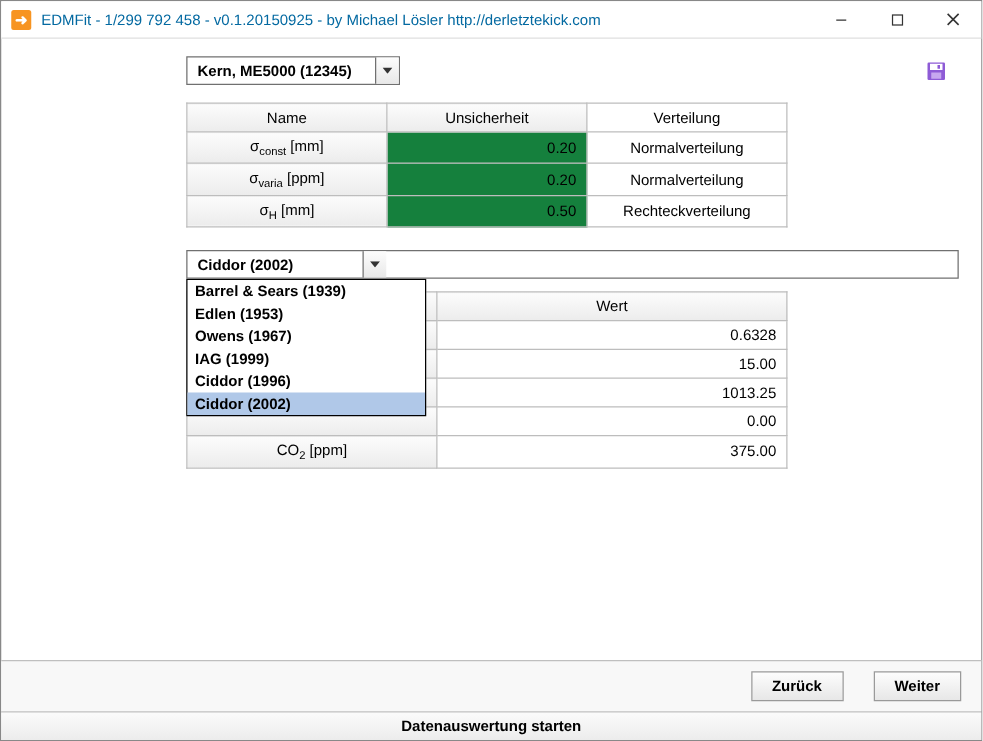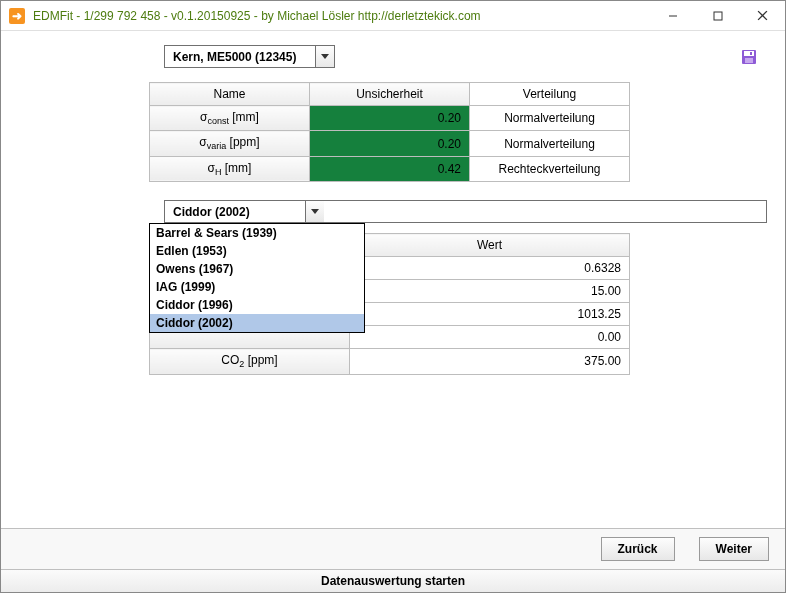--- a/index.html
+++ b/index.html
@@ -14,36 +14,35 @@
 .window { width: 786px; height: 593px; background: #fff; border: 1px solid #888; display: flex; flex-direction: column; }
 .titlebar {
   height: 30px; display: flex; align-items: center; background: #fff;
   border-bottom: 1px solid #e0e0e0;
 }
 .titlebar-icon {
   width: 16px; height: 16px; margin: 0 6px 0 8px;
   background: #f79421; border-radius: 2px; display: flex; align-items: center; justify-content: center;
   color: #fff; font-size: 12px; font-weight: bold;
 }
-.titlebar-text { flex: 1; font-size: 12px; color: #4d7c0f; padding-left: 2px; }
+.titlebar-text { flex: 1; font-size: 12px; color: #0369a1; padding-left: 2px; }
 .winbtns { display: flex; }
 .winbtn {
   width: 45px; height: 30px; display: flex; align-items: center; justify-content: center;
   font-family: Arial; font-size: 11px; color: #333; cursor: default;
 }
 .winbtn svg { width: 10px; height: 10px; }
 .winbtn-close svg { width: 11px; height: 11px; }
 .content {
   flex: 1; padding: 14px 18px 10px 18px; position: relative; overflow: visible;
 }
 .toprow { display: flex; align-items: center; margin-left: 130px; margin-bottom: 14px; }
 .combo {
   display: flex; align-items: stretch; border: 1px solid #707070; background: #fff;
   height: 23px;
-  margin-left: 15px;
 }
 .combo-text { padding: 0 8px; display: flex; align-items: center; min-width: 150px; font-weight: bold; }
 .combo-btn {
   width: 19px; border-left: 1px solid #707070; display: flex; align-items: center; justify-content: center;
   background: linear-gradient(#fdfdfd,#e8e8e8);
 }
 .combo-btn svg { width: 8px; height: 5px; }
 .save-icon { margin-left: auto; margin-right: 10px; width: 16px; height: 16px; }
 .tbl {
   margin-left: 130px; border-collapse: collapse; margin-bottom: 18px;
@@ -57,21 +56,21 @@
 .tbl1 th:nth-child(1), .tbl1 td:nth-child(1) { width: 160px; text-align: center; background: linear-gradient(#fcfcfc,#ececec);}
 .tbl1 th:nth-child(2) { width: 160px; text-align: center;}
 .tbl1 td:nth-child(2) { width: 160px; text-align: right; background:#15803d;}
 .tbl1 th:nth-child(3), .tbl1 td:nth-child(3) { width: 160px; text-align: center; background:#fff;}
 .tbl2 th:nth-child(1), .tbl2 td:nth-child(1) { width: 200px; text-align: center; background: linear-gradient(#fcfcfc,#ececec);}
 .tbl2 th:nth-child(2){ width: 280px;}
 .tbl2 td:nth-child(2){ width: 280px; text-align: right; background:#fff;}
 .combo2-row { margin-left: 130px; margin-bottom: 0px; position: relative; }
 .combo2-row .combo-text { min-width: 140px; }
 .dropdown {
-  position: absolute; left: 0; top: 23px; width: 216px; border: 1px solid #000;
+  position: absolute; left: 0; top: 23px; width: 192px; border: 1px solid #000;
   background: #fff; z-index: 10;
 }
 .dropdown-item {
   padding: 2px 6px; font-weight: bold; font-size: 12px; cursor: default;
 }
 .dropdown-item.selected { background: #b0c8e8; }
 .tbl2wrap { margin-top: 10px; }
 .sub { font-size: 9px; vertical-align: sub; }
 .footer {
   border-top: 1px solid #bfbfbf; padding: 8px 16px; display: flex; justify-content: flex-end; gap: 24px;
@@ -145,21 +144,21 @@
     <td>0.20</td>
     <td>Normalverteilung</td>
           </tr>
           <tr>
             <td>σ<span class="sub">varia</span> [ppm]</td>
     <td>0.20</td>
     <td>Normalverteilung</td>
           </tr>
           <tr>
             <td>σ<span class="sub">H</span> [mm]</td>
-    <td>0.42</td>
+    <td>0.50</td>
     <td>Rechteckverteilung</td>
           </tr>
         </tbody>
     </table>
 
     <div class="combo2-row">
       <div class="combo">
         <div class="combo-text">Ciddor (2002)</div>
         <div class="combo-btn">
           <svg viewBox="0 0 8 5">

